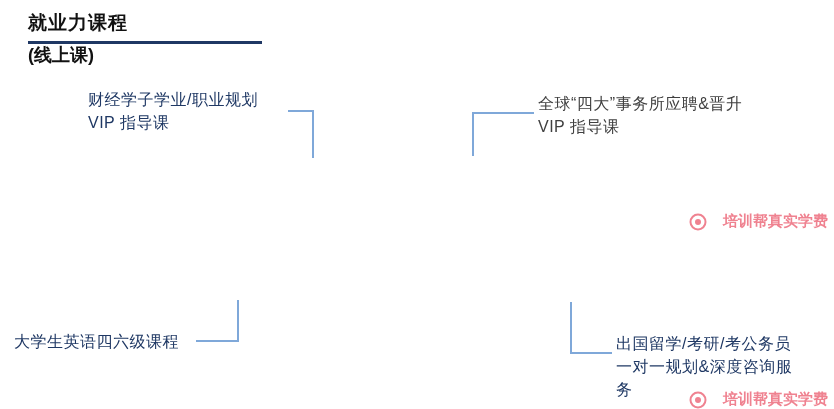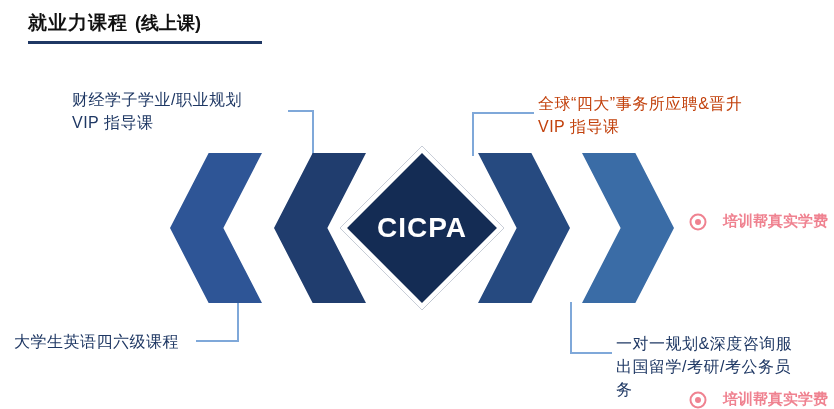--- a/index.html
+++ b/index.html
@@ -10,36 +10,37 @@
     position: relative;
     font-family: "Liberation Sans", "DejaVu Sans", sans-serif;
   }
   .stage { position: absolute; inset: 0; }
 
   
   .header {
     position: absolute; left: 28px; top: 10px;
     display: flex; align-items: baseline; gap: 7px;
     color: #111111;
+    flex-direction: column;
   }
   .header .main { font-size: 19px; font-weight: bold; letter-spacing: 1px; }
   .header .sub  { font-size: 18px; font-weight: bold; }
   .title-underline {
     position: absolute; left: 28px; top: 41px;
     width: 234px; height: 3px;
   }
 
   
   .label {
     position: absolute;
     font-size: 16px; line-height: 23px;
     letter-spacing: 0.5px;
     white-space: nowrap;
   }
-  #label-tl { left: 72px;  top: 88px;  }
+  #label-tl { left: 88px;  top: 88px;  }
   #label-tr { left: 538px; top: 92px;  }
   #label-bl { left: 14px;  top: 330px; }
   #label-br { left: 616px; top: 332px; }
 
   
   .connector { position: absolute; }
   #conn-tl { left: 288px; top: 110px; width: 24px; height: 46px;
              border-top: 2px solid #7fa8d9; border-right: 2px solid #7fa8d9; }
   #conn-tr { left: 472px; top: 112px; width: 60px; height: 42px;
              border-top: 2px solid #7fa8d9; border-left: 2px solid #7fa8d9; }
@@ -98,50 +99,40 @@
     <span class="main">就业力课程</span>
     <span class="sub">(线上课)</span>
   </div>
   <div class="title-underline" style="background-color: rgb(31, 56, 100);"></div>
 
   <div class="label" id="label-tl" style="color: rgb(31, 56, 100);">
     <div>财经学子学业/职业规划</div>
     <div>VIP 指导课</div>
   </div>
 
-  <div class="label" id="label-tr" style="color: #c2410c;">
+  <div class="label" id="label-tr" style="color: #404040;">
     <div>全球“四大”事务所应聘&amp;晋升</div>
     <div>VIP 指导课</div>
   </div>
 
   <div class="label" id="label-bl" style="color: rgb(31, 56, 100);">
     <div>大学生英语四六级课程</div>
   </div>
 
   <div class="label" id="label-br" style="color: rgb(31, 56, 100);">
+    <div>出国留学/考研/考公务员</div>
     <div>一对一规划&amp;深度咨询服</div>
-    <div>出国留学/考研/考公务员</div>
     <div>务</div>
   </div>
 
   <div class="connector" id="conn-tl"></div>
   <div class="connector" id="conn-tr"></div>
   <div class="connector" id="conn-bl"></div>
   <div class="connector" id="conn-br"></div>
 
-  <div class="graphic">
-    <div class="chev chev-left l-outer" style="background-color: rgb(46, 85, 150);"></div>
-    <div class="chev chev-left l-inner" style="background-color: rgb(32, 61, 110);"></div>
-    <div class="diamond-wrap">
-      <div class="diamond" style="background-color: rgb(20, 44, 84);"></div>
-      <span class="diamond-label">CICPA</span>
-    </div>
-    <div class="chev chev-right r-inner" style="background-color: rgb(38, 74, 128);"></div>
-    <div class="chev chev-right r-outer" style="background-color: rgb(58, 108, 166);"></div>
-  </div>
 
   <div class="watermark" id="wm1" style="color: rgb(239, 124, 139);">
     <span class="wm-icon">
       <svg width="18" height="18" viewBox="0 0 18 18">
         <circle cx="9" cy="9" r="7.5" fill="none" stroke="currentColor" stroke-width="2"></circle>
         <circle cx="9" cy="9" r="3" fill="currentColor"></circle>
       </svg>
     </span>
     <span>培训帮真实学费</span>
   </div>

